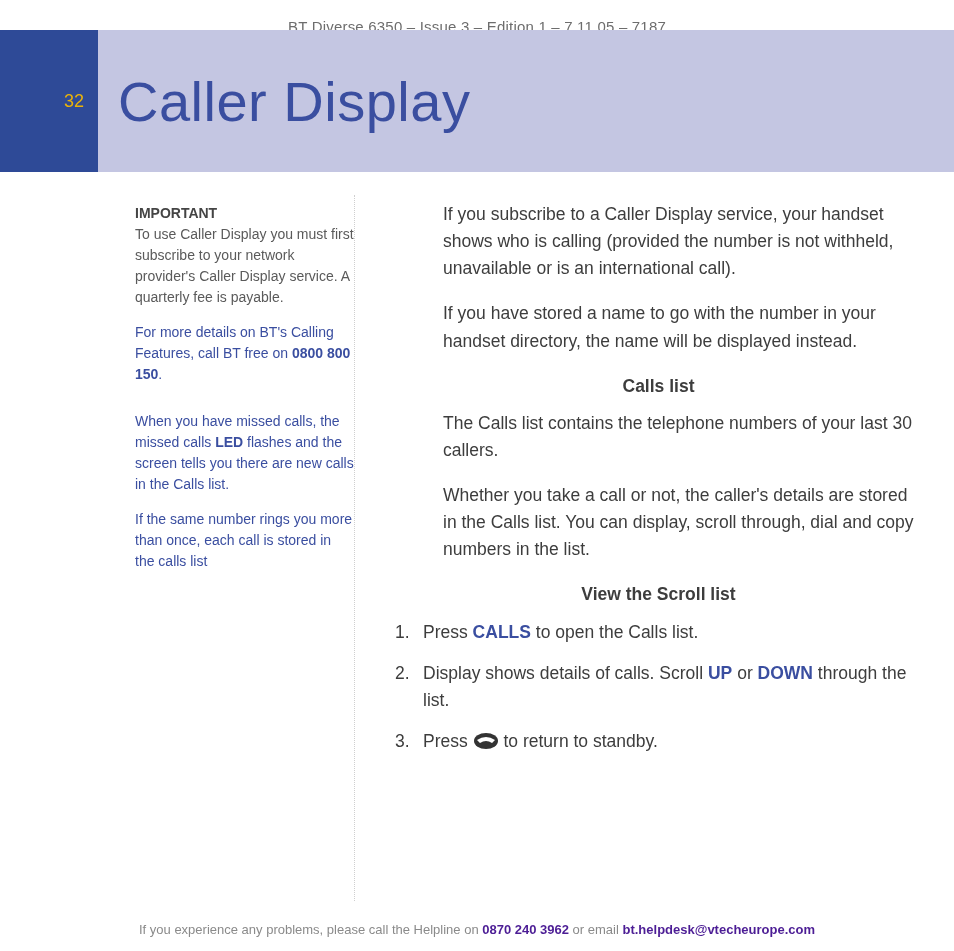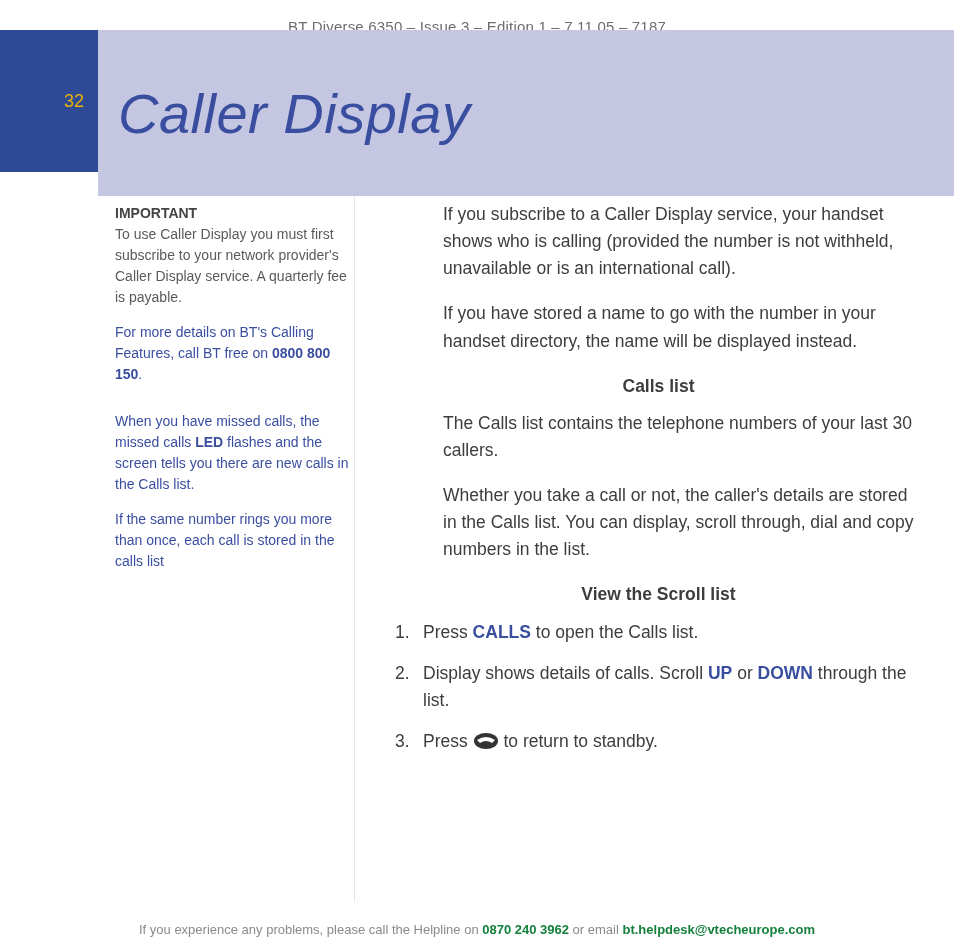--- a/index.html
+++ b/index.html
@@ -1,37 +1,37 @@
 <!DOCTYPE html>
 <html><head>
 <meta charset="utf-8">
 <style>
   * { box-sizing: border-box; margin: 0; padding: 0; }
   html, body { width: 954px; height: 951px; background: #fff; font-family: "Helvetica Neue", Arial, sans-serif; color: #333; }
   .page { position: relative; width: 954px; height: 951px; }
   .running-header { text-align: center; font-size: 15px; color: #6d6d6d; padding-top: 18px; letter-spacing: 0.2px; }
   .page-num-box { position: absolute; left: 0; top: 30px; width: 98px; height: 142px; background: #2e4a97; display: flex; align-items: center; justify-content: flex-end; padding-right: 14px; }
   .page-num { color: #eab308; font-size: 18px; font-weight: 300; }
-  .title-band { position: absolute; left: 98px; top: 30px; right: 0; height: 166px; background: #c4c6e2; display: flex; align-items: center; padding-left: 20px; font-style: italic; }
+  .title-band { position: absolute; left: 98px; top: 30px; right: 0; height: 142px; background: #c4c6e2; display: flex; align-items: center; padding-left: 20px; }
   .title-band h1 { font-size: 56px; font-weight: 300; color: #3a4ea0; letter-spacing: 0.5px; }
   .content { position: absolute; top: 195px; left: 0; right: 0; bottom: 50px; display: flex; }
   .sidebar { width: 355px; flex: 0 0 355px; padding: 8px 0 0 115px; font-size: 14px; line-height: 1.5; color: #5a5a5a; border-right: 1px dotted #cfcfcf; }
   .main { flex: 1 1 auto; padding: 6px 32px 0 40px; font-size: 17.5px; line-height: 1.55; color: #3d3d3d; }
-  .sidebar p { margin-bottom: 14px; }
+  .sidebar p { margin-bottom: 14px; margin-left: 20px; }
   .sidebar .blue { color: #3a4ea0; }
   .sidebar .important-title { font-weight: 700; color: #444; }
   .sidebar b, .main b { font-weight: 700; }
   .main p { margin-bottom: 18px; margin-left: 48px; }
   .main h3 { font-size: 17.5px; font-weight: 700; margin-bottom: 10px; margin-top: 8px; text-align: center; }
   .main ol { list-style: none; counter-reset: step; padding-left: 0; }
   .main ol li { counter-increment: step; position: relative; padding-left: 28px; margin-bottom: 14px; }
   .main ol li::before { content: counter(step) "."; position: absolute; left: 0; }
   .key { color: #3a4ea0; font-weight: 700; text-align: right; }
   .footer { position: absolute; bottom: 14px; left: 0; right: 0; text-align: center; font-size: 13px; color: #8a8a8a; }
-  .footer b { color: #15803d; }
+  .footer b { color: #4c1d95; }
   .phone-icon { display: inline-block; vertical-align: -4px; }
 </style>
 </head>
 <body>
 
 <div class="page">
   <div class="running-header">BT Diverse 6350 – Issue 3 – Edition 1 – 7.11.05 – 7187</div>
 
   <div class="page-num-box">
     <span class="page-num">32</span>

